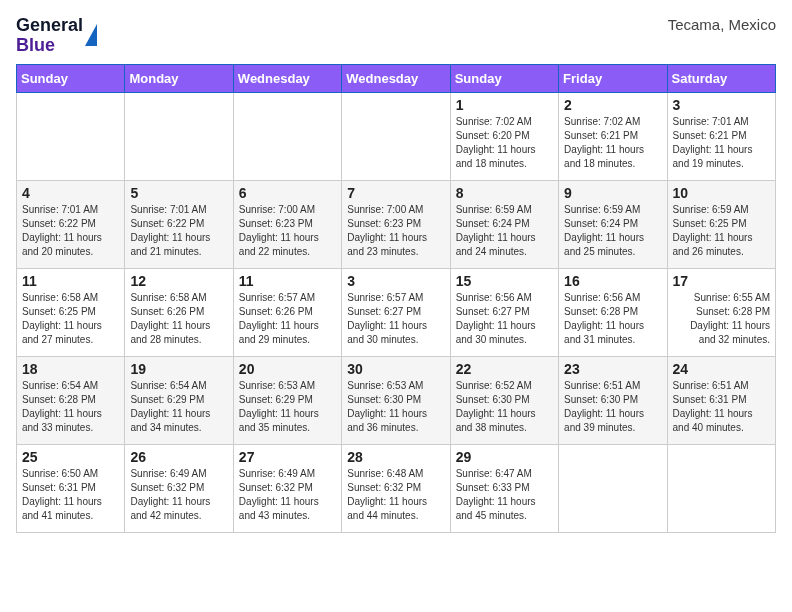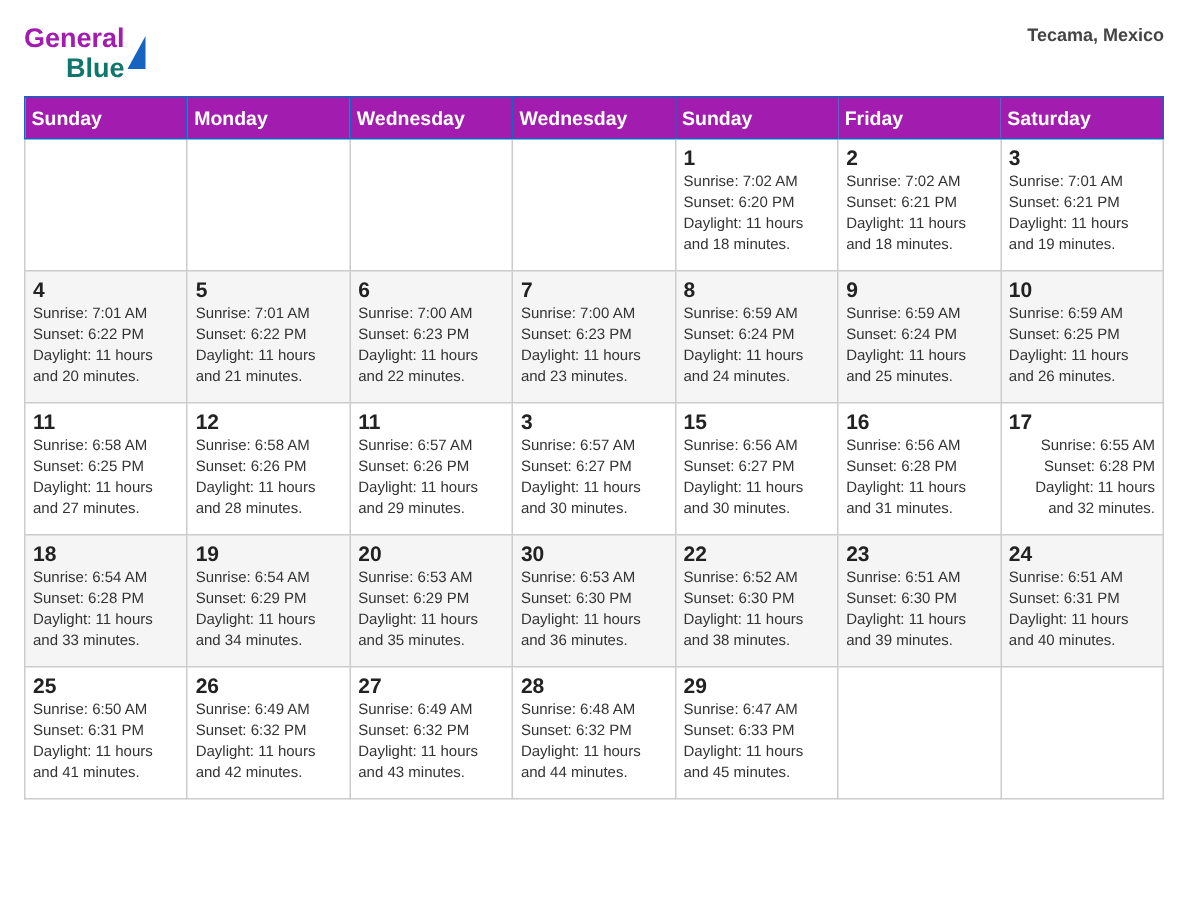--- a/index.html
+++ b/index.html
@@ -20,50 +20,50 @@
       display: flex;
       align-items: center;
     }
     .logo-text {
       display: flex;
       flex-direction: column;
       font-size: 18px;
       font-weight: bold;
       line-height: 1.1;
     }
-    .logo-general { color: #a21caf; }
-    .logo-blue { color: #0f766e; margin-left: 28px; }
+    .logo-general { color: #0f172a; }
+    .logo-blue { color: #4c1d95; }
     .logo-icon {
       width: 0;
       height: 0;
       border-left: 12px solid transparent;
       border-bottom: 22px solid #1565c0;
       margin-left: 2px;
       margin-bottom: 2px;
     }
     .title-block {
       text-align: right;
     }
     .title-block h1 {
       font-size: 32px;
       font-weight: bold;
       color: #222;
     }
     .title-block h2 {
-      font-size: 12px;
-      font-weight: bold;
+      font-size: 15px;
+      font-weight: normal;
       color: #444;
     }
     table {
       width: 100%;
       border-collapse: collapse;
       table-layout: fixed;
     }
     thead th {
-      background: #a21caf;
+      background: #8b5cf6;
       color: #fff;
       font-size: 13px;
       padding: 6px 4px;
       text-align: left;
       border: 1px solid #1565c0;
     }
     tbody td {
       border: 1px solid #ccc;
       vertical-align: top;
       padding: 4px 5px;

